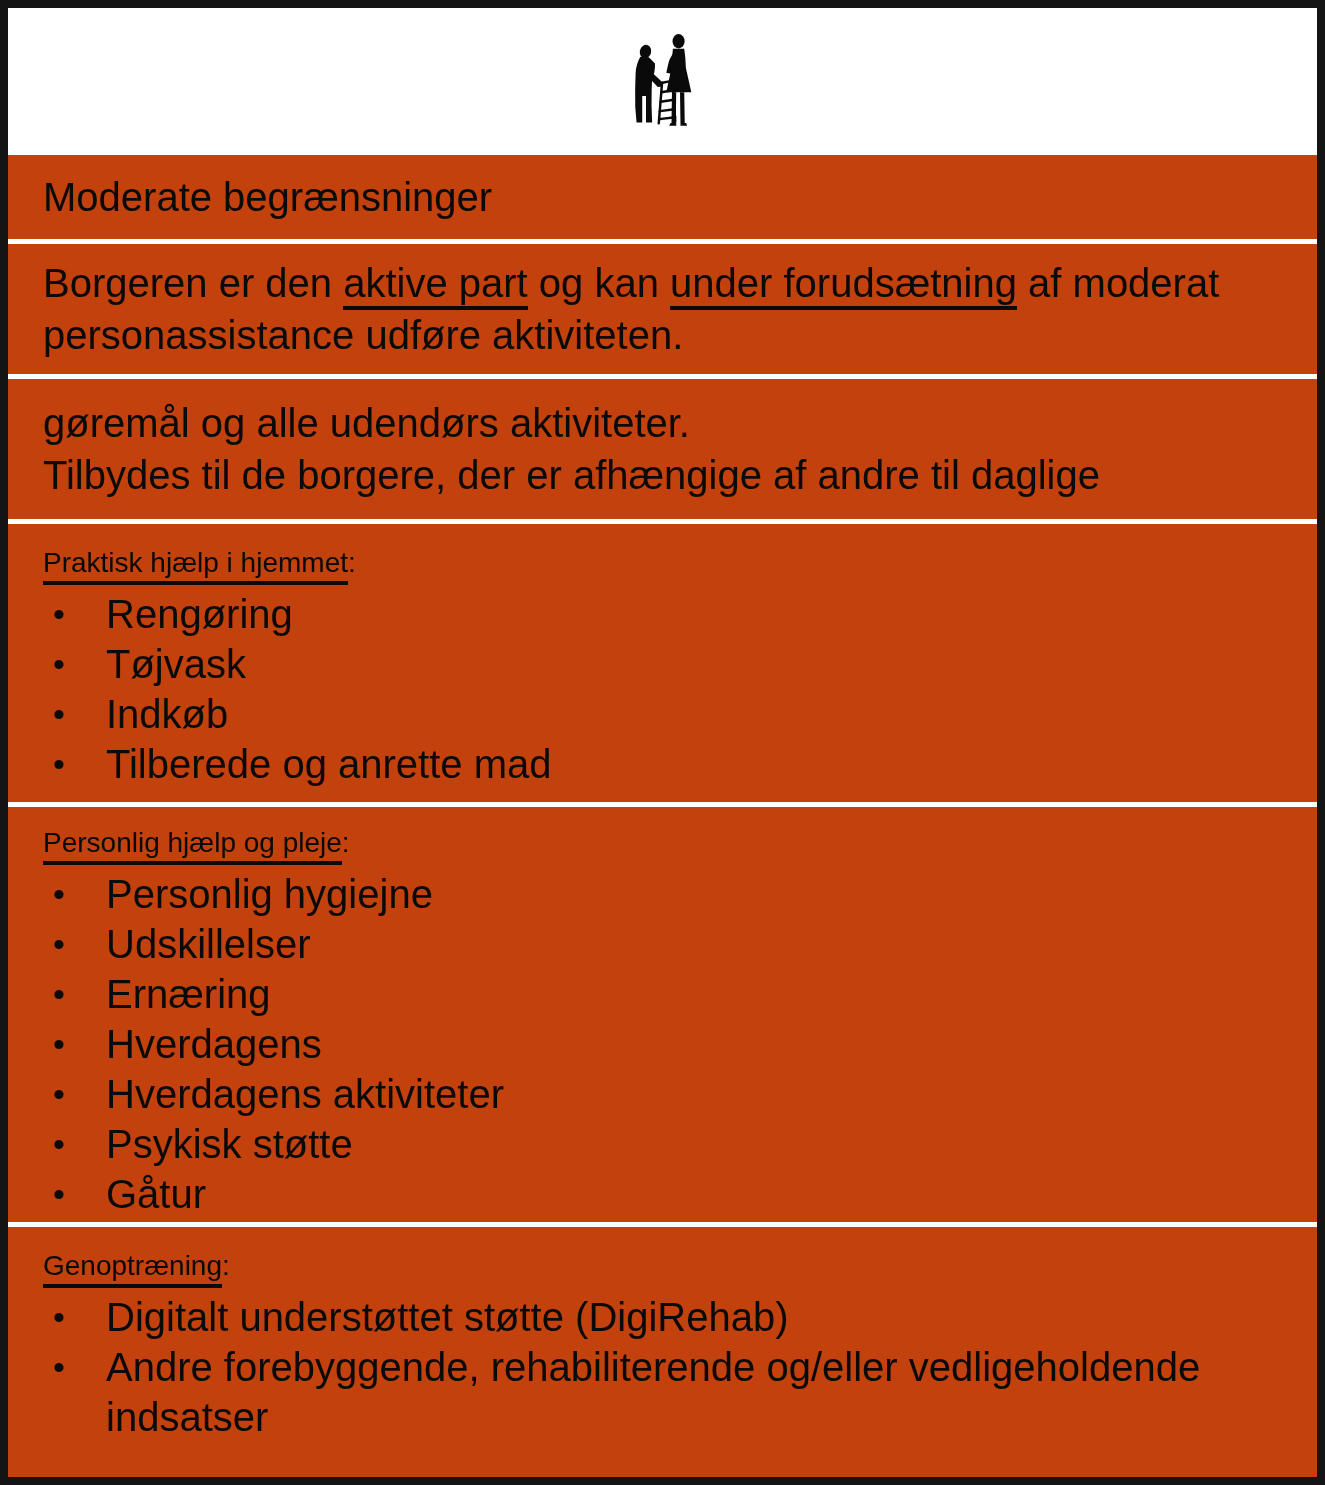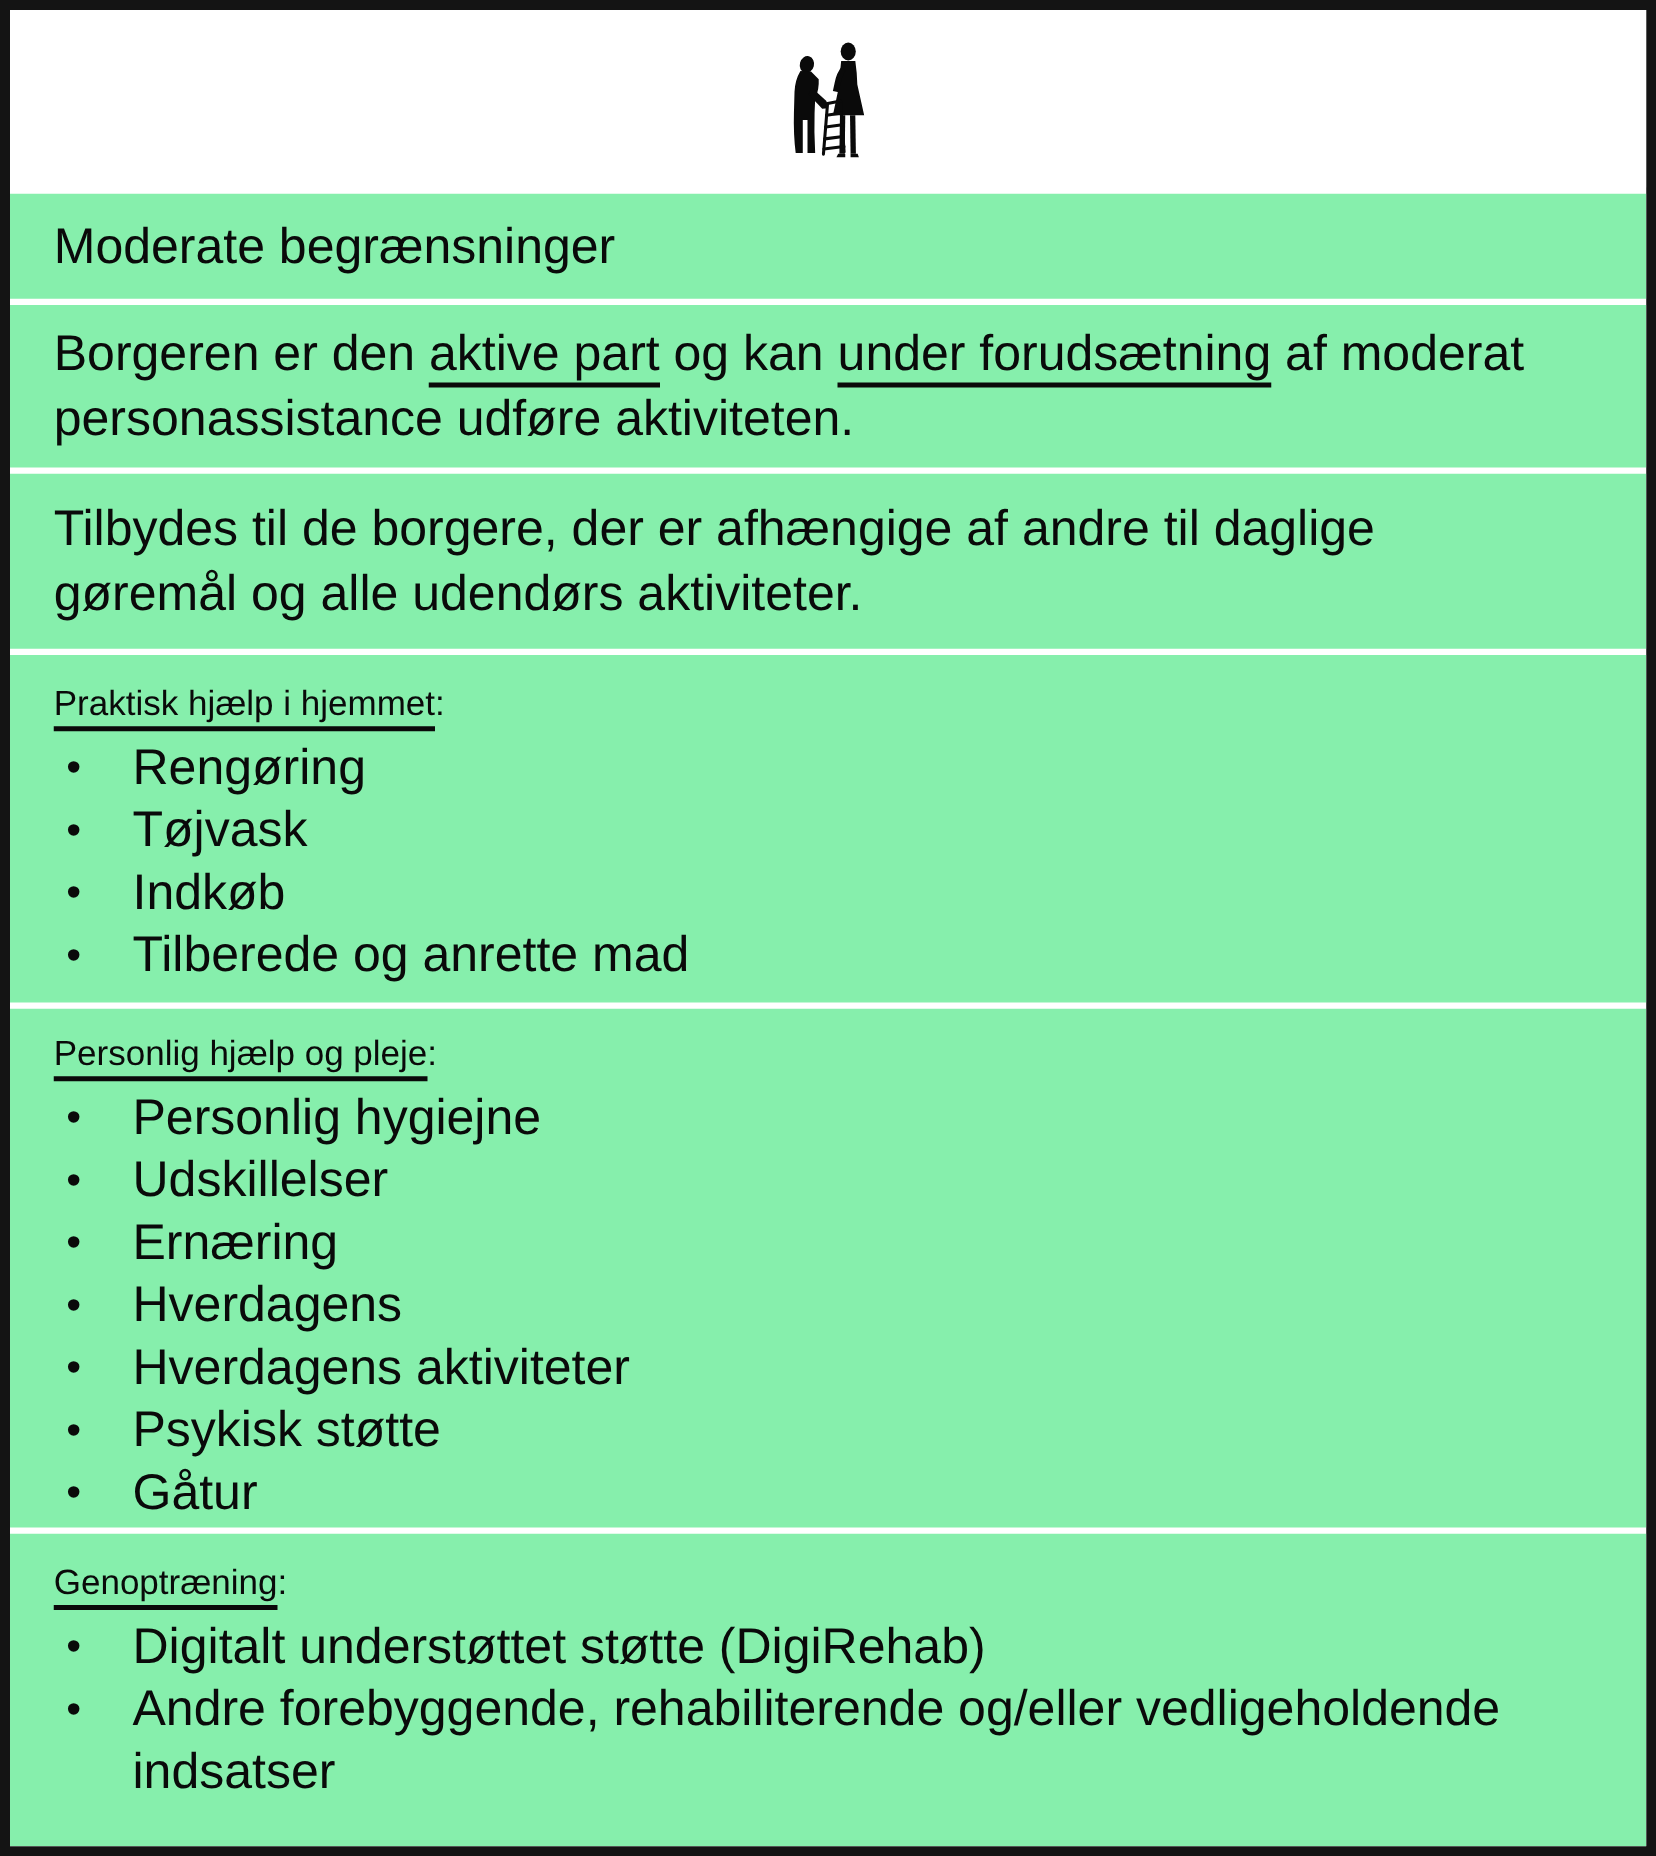--- a/index.html
+++ b/index.html
@@ -11,21 +11,21 @@
     border: 8px solid #141414;
     background: #ffffff;
     display: flex;
     flex-direction: column;
     font-family: "Liberation Sans", sans-serif;
     font-size: 40px;
     color: #0a0a0a;
     overflow: hidden;
   }
 
-  .row { background: #86efac; margin-top: 5px; padding-left: 35px; padding-right: 30px; }
+  .row { background: #c2410c; margin-top: 5px; padding-left: 35px; padding-right: 30px; }
 
   .header-row {
     background: #ffffff;
     margin-top: 0;
     height: 142px;
     display: flex;
     align-items: center;
     justify-content: center;
     padding: 0;
   }
@@ -94,22 +94,22 @@
   <div class="row level-row">
     <span>Moderate begrænsninger</span>
   </div>
 
   <div class="row desc-row">
     <span class="para-line"><span>Borgeren er den </span><span class="u">aktive part</span><span> og kan </span><span class="u">under forudsætning</span><span> af moderat</span></span>
     <span class="para-line">personassistance udføre aktiviteten.</span>
   </div>
 
   <div class="row target-row">
+    <span class="para-line">gøremål og alle udendørs aktiviteter.</span>
     <span class="para-line">Tilbydes til de borgere, der er afhængige af andre til daglige</span>
-    <span class="para-line">gøremål og alle udendørs aktiviteter.</span>
   </div>
 
   <div class="row list-row">
     <h2 class="section-heading"><span class="h-underline">Praktisk hjælp i hjemmet</span><span>:</span></h2>
     <ul class="bullets">
       <li>
           <span class="dot">•</span>
           <span class="li-text">Rengøring</span>
         </li>
       <li>

